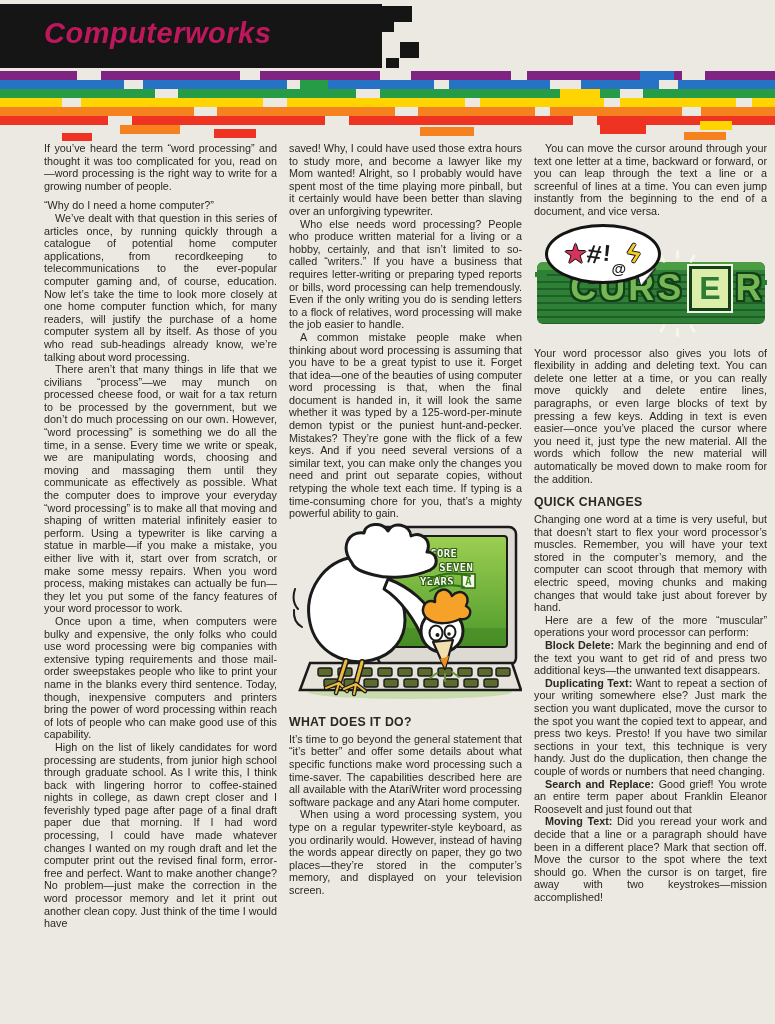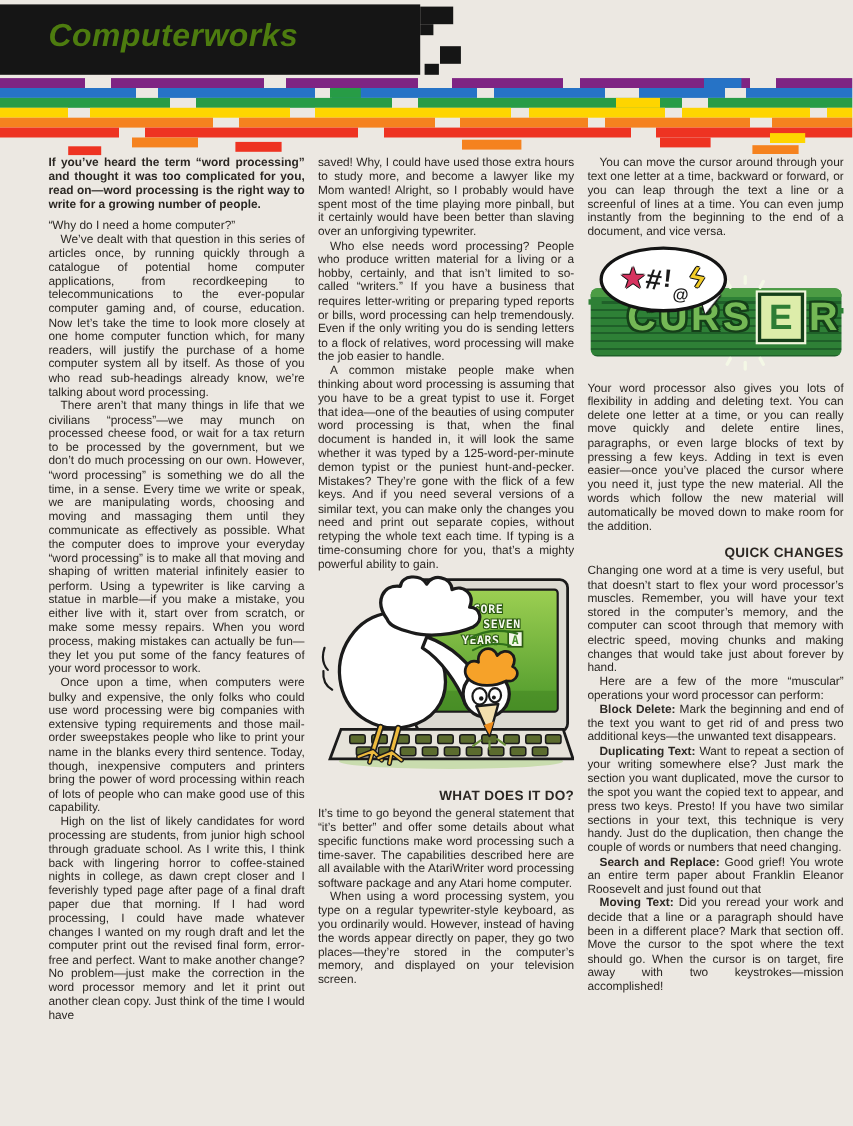--- a/index.html
+++ b/index.html
@@ -8,39 +8,39 @@
     background:#ece8e2;
     font-family:"Liberation Sans", sans-serif;
     color:#2b2723;
     -webkit-font-smoothing:antialiased;
   }
   
   .mast{position:absolute;left:0;top:4px;width:382px;height:64px;background:#151515;}
   .mblk{position:absolute;background:#151515;}
   .mast-title{
     position:absolute;left:44px;top:17px;
-    font-size:29px;font-weight:bold;font-style:italic;color:#4d7c0f;letter-spacing:.5px;
+    font-size:29px;font-weight:bold;font-style:italic;color:#be185d;letter-spacing:.5px;
   }
   
   .stripes{position:absolute;left:0;top:71px;width:775px;height:70px;}
   .stripe{width:775px;height:9px;}
   .s1{background:linear-gradient(90deg,#7f2483 0 10%,transparent 10% 13%,#7f2483 13% 31%,transparent 31% 33.5%,#7f2483 33.5% 49%,transparent 49% 53%,#7f2483 53% 66%,transparent 66% 68%,#7f2483 68% 88%,transparent 88% 91%,#7f2483 91% 100%);}
   .s2{background:linear-gradient(90deg,#2673c6 0 16%,transparent 16% 18.5%,#2673c6 18.5% 37%,transparent 37% 39%,#2673c6 39% 56%,transparent 56% 58%,#2673c6 58% 71%,transparent 71% 75%,#2673c6 75% 85%,transparent 85% 87.5%,#2673c6 87.5% 100%);}
   .s3{background:linear-gradient(90deg,#279c46 0 20%,transparent 20% 23%,#279c46 23% 46%,transparent 46% 49%,#279c46 49% 80%,transparent 80% 83%,#279c46 83% 100%);}
   .s4{background:linear-gradient(90deg,#fed500 0 8%,transparent 8% 10.5%,#fed500 10.5% 34%,transparent 34% 37%,#fed500 37% 60%,transparent 60% 62%,#fed500 62% 78%,transparent 78% 80%,#fed500 80% 95%,transparent 95% 97%,#fed500 97% 100%);}
   .s5{background:linear-gradient(90deg,#f5821f 0 25%,transparent 25% 28%,#f5821f 28% 51%,transparent 51% 54%,#f5821f 54% 69%,transparent 69% 71%,#f5821f 71% 88%,transparent 88% 90.5%,#f5821f 90.5% 100%);}
   .s6{background:linear-gradient(90deg,#ee3322 0 14%,transparent 14% 17%,#ee3322 17% 42%,transparent 42% 45%,#ee3322 45% 74%,transparent 74% 77%,#ee3322 77% 100%);}
   .deb{position:absolute;height:9px;}
   
   .article{position:absolute;left:44px;top:142px;right:6px;display:flex;gap:12px;}
   .col{flex:0 0 233px;width:233px;height:878px;overflow:hidden;text-align:justify;}
   .col p{margin:0;text-indent:11px;font-size:10.8px;line-height:12.6px;}
   .col p.noind{text-indent:0;}
-  .intro{font-weight:bold;font-size:11.4px;line-height:13.5px;text-indent:0 !important;margin:0 0 7px 0 !important;text-align:justify;}
-  h3{margin:10px 0 4px 0;font-size:12.3px;font-weight:bold;letter-spacing:.3px;text-align:right;}
+  .intro{font-weight:normal;font-size:11.4px;line-height:13.5px;text-indent:0 !important;margin:0 0 7px 0 !important;text-align:justify;}
+  h3{margin:10px 0 4px 0;font-size:12.3px;font-weight:bold;letter-spacing:.3px;text-align:left;}
   .op b{font-weight:bold;}
   
   .chick-wrap{width:232px;margin:3px auto 2px auto;}
   
   .curser{position:relative;width:232px;height:116px;margin:6px auto 7px auto;}
   .c-band{position:absolute;left:2px;top:38px;width:228px;height:62px;border-radius:6px;
     background:repeating-linear-gradient(180deg,#2e8036 0 5px,#1f6029 5px 7px);}
   .c-band::before{content:"";position:absolute;left:0;right:0;top:0;height:8px;background:#4c9c44;border-radius:6px 6px 0 0;}
   .c-dash{position:absolute;height:5px;background:#2e8036;}
   .c-word{position:absolute;left:8px;top:42px;width:222px;display:flex;align-items:center;justify-content:flex-end;}

